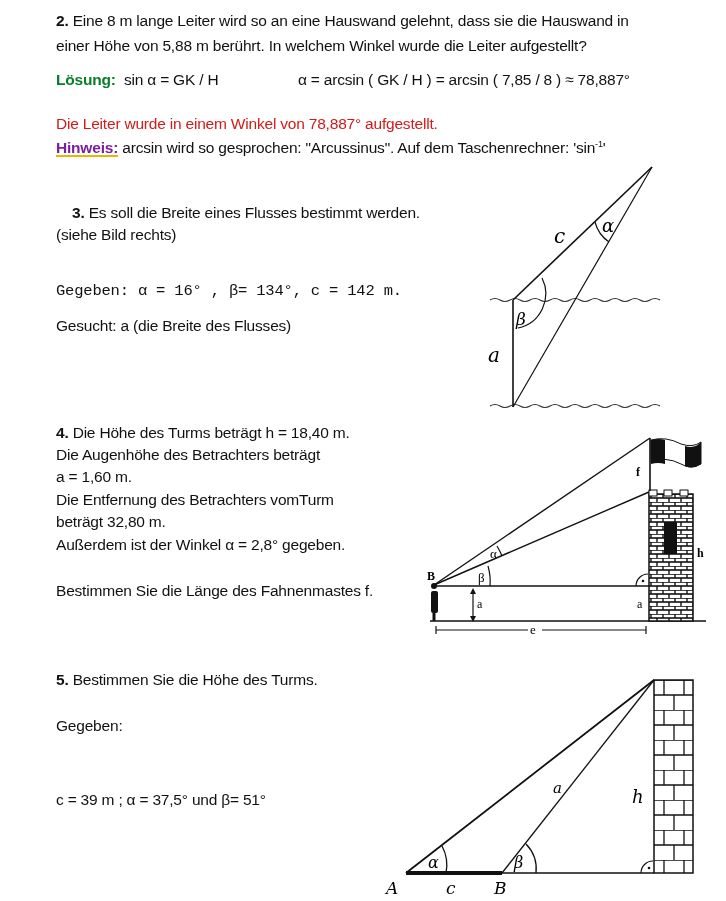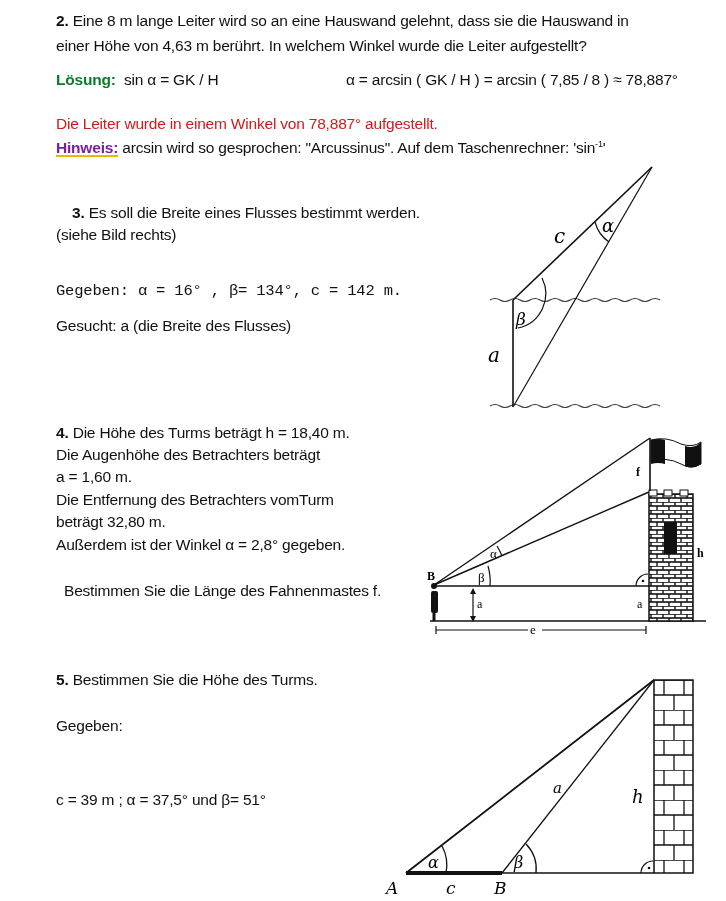--- a/index.html
+++ b/index.html
@@ -11,23 +11,23 @@
   .red { color:#d11a1a;margin-top:12px; }
   .purple { color:#7a1fa2; font-weight:bold; text-decoration:underline; text-decoration-color:#e6b800; text-decoration-thickness:2px; text-underline-offset:2px; }
   sup { font-size:9px; }
   svg { position:absolute; }
   .hand { font-family:"DejaVu Serif", serif; font-style:italic; }
 </style>
 </head>
 <body>
 
 <div class="t" style="left:56px;top:11px;"><span class="b">2.</span><span> Eine  8 m lange Leiter wird so an eine Hauswand gelehnt, dass sie die Hauswand in</span></div>
-<div class="t" style="left:56px;top:36px;">einer Höhe von 4,63 m berührt. In welchem Winkel wurde die Leiter aufgestellt?</div>
+<div class="t" style="left:56px;top:36px;">einer Höhe von 5,88 m berührt. In welchem Winkel wurde die Leiter aufgestellt?</div>
 <div class="t" style="left:56px;top:70px;"><span class="green">Lösung:</span>&nbsp; <span>sin α = GK / H</span></div>
-<div class="t" style="left:298px;top:70px;margin-left:48px;">α = arcsin ( GK / H ) = arcsin ( 7,85 / 8 ) ≈ 78,887°</div>
+<div class="t" style="left:298px;top:70px;">α = arcsin ( GK / H ) = arcsin ( 7,85 / 8 ) ≈ 78,887°</div>
 <div class="t red" style="left:56px;top:102px;">Die Leiter wurde in einem Winkel von 78,887° aufgestellt.</div>
 <div class="t" style="left:56px;top:134px;"><span class="purple">Hinweis:</span><span> arcsin wird so gesprochen: "Arcussinus". Auf dem Taschenrechner: 'sin</span><sup>-1</sup><span>'</span></div>
 
 <div class="t" style="left:72px;top:203px;"><span class="b">3.</span><span>  Es soll die Breite eines Flusses bestimmt werden.</span></div>
 <div class="t" style="left:56px;top:225px;">(siehe Bild rechts)</div>
 <div class="t" style="left:56px;top:281px;font-family:Liberation Mono, monospace;">Gegeben: α = 16° , β= 134°, c = 142 m.</div>
 <div class="t" style="left:56px;top:316px;">Gesucht: a (die Breite des Flusses)</div>
 
 <svg style="left:470px;top:160px;" width="200" height="260" viewBox="0 0 200 260">
   <path d="M20 140 q5 -3 10 0 t10 0 t10 0 t10 0 t10 0 t10 0 t10 0 t10 0 t10 0 t10 0 t10 0 t10 0 t10 0 t10 0 t10 0 t10 0 t10 0" fill="none" stroke="#333" stroke-width="1.2"></path>
@@ -42,21 +42,21 @@
   <text class="hand" x="46" y="165" font-size="17">β</text>
   <text class="hand" x="18" y="202" font-size="20">a</text>
 </svg>
 
 <div class="t" style="left:56px;top:423px;text-align:center;"><span class="b">4.</span><span> Die Höhe des Turms beträgt h = 18,40 m.</span></div>
 <div class="t" style="left:56px;top:445px;">Die Augenhöhe des Betrachters beträgt</div>
 <div class="t" style="left:56px;top:467px;">a = 1,60 m.</div>
 <div class="t" style="left:56px;top:490px;">Die Entfernung des Betrachters vomTurm</div>
 <div class="t" style="left:56px;top:512px;">beträgt 32,80 m.</div>
 <div class="t" style="left:56px;top:535px;">Außerdem ist der Winkel α = 2,8° gegeben.</div>
-<div class="t" style="left:56px;top:581px;margin-left:8px;">Bestimmen Sie die Länge des Fahnenmastes f.</div>
+<div class="t" style="left:56px;top:581px;">Bestimmen Sie die Länge des Fahnenmastes f.</div>
 
 <svg style="left:420px;top:430px;" width="306" height="210" viewBox="0 0 306 210">
   <defs>
     <pattern id="bricks" x="0" y="0" width="12" height="8" patternUnits="userSpaceOnUse">
       <rect width="12" height="8" fill="#fff"></rect>
       <line x1="0" y1="0" x2="12" y2="0" stroke="#111" stroke-width="1.6"></line>
       <line x1="0" y1="4" x2="12" y2="4" stroke="#111" stroke-width="1.6"></line>
       <line x1="3" y1="0" x2="3" y2="4" stroke="#111" stroke-width="1.4"></line>
       <line x1="9" y1="4" x2="9" y2="8" stroke="#111" stroke-width="1.4"></line>
     </pattern>

